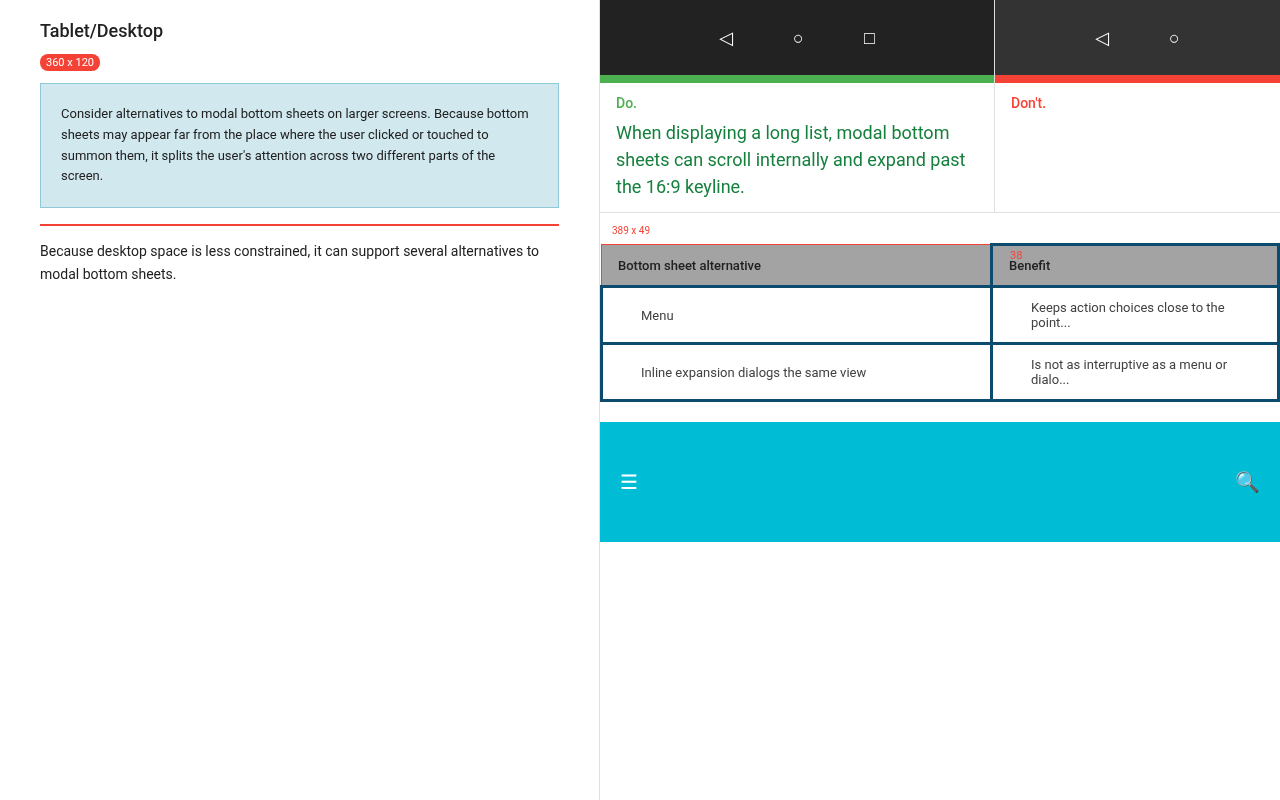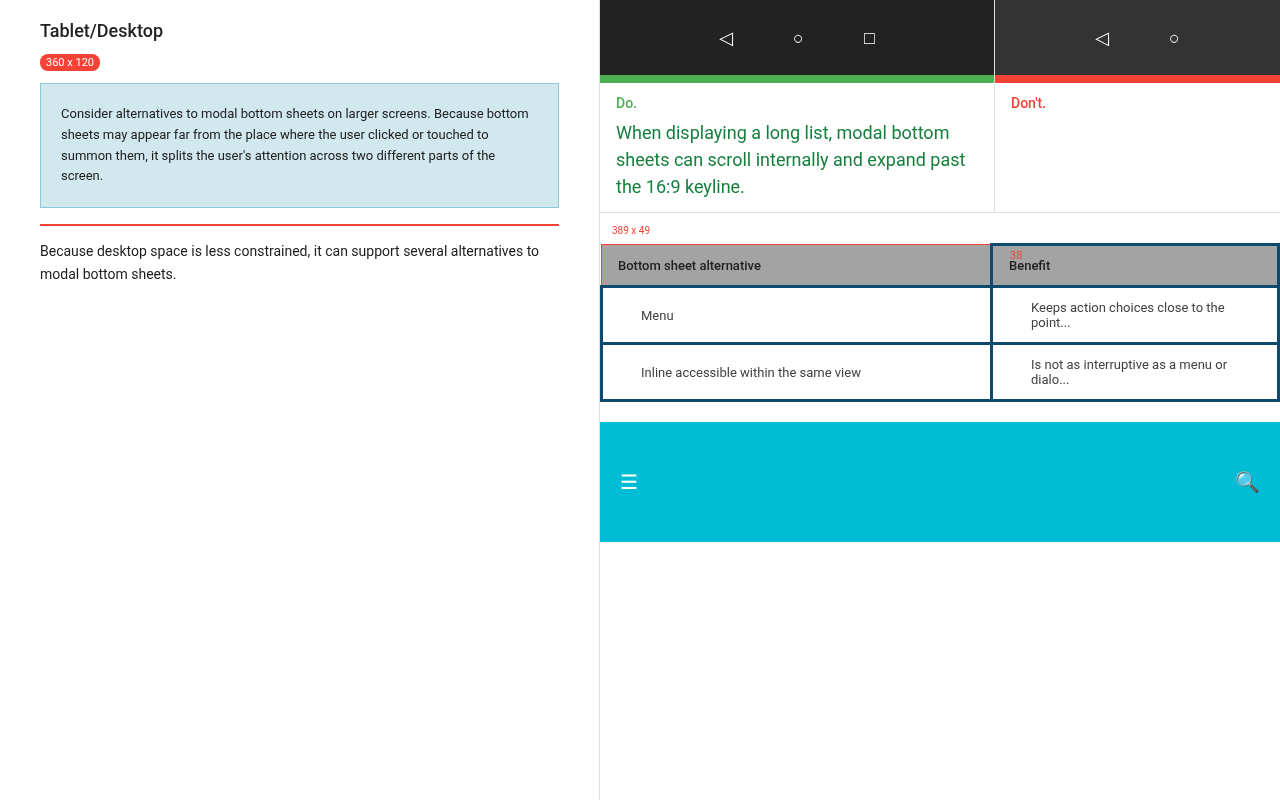--- a/index.html
+++ b/index.html
@@ -254,21 +254,21 @@
             <th style="border:1.5px solid #f44336;width:390px;">Bottom sheet alternative</th>
             <th>Benefit</th>
           </tr>
         </thead>
         <tbody id="table-body">
         <tr>
               <td>Menu</td>
               <td>Keeps action choices close to the point...</td>
             </tr>
             <tr>
-              <td>Inline accessible within the same view</td>
+              <td>Inline expansion dialogs the same view</td>
               <td>Is not as interruptive as a menu or dialo...</td>
             </tr>
           </tbody>
       </table>
     </div>
 
     <div class="bottom-section" style="margin-top:20px;">
       <span class="hamburger-icon" style="font-size:20px;color:#fff;flex:1;display:block;">☰</span>
       <span class="search-icon" style="font-size:20px;color:#fff;">🔍</span>
     </div>

